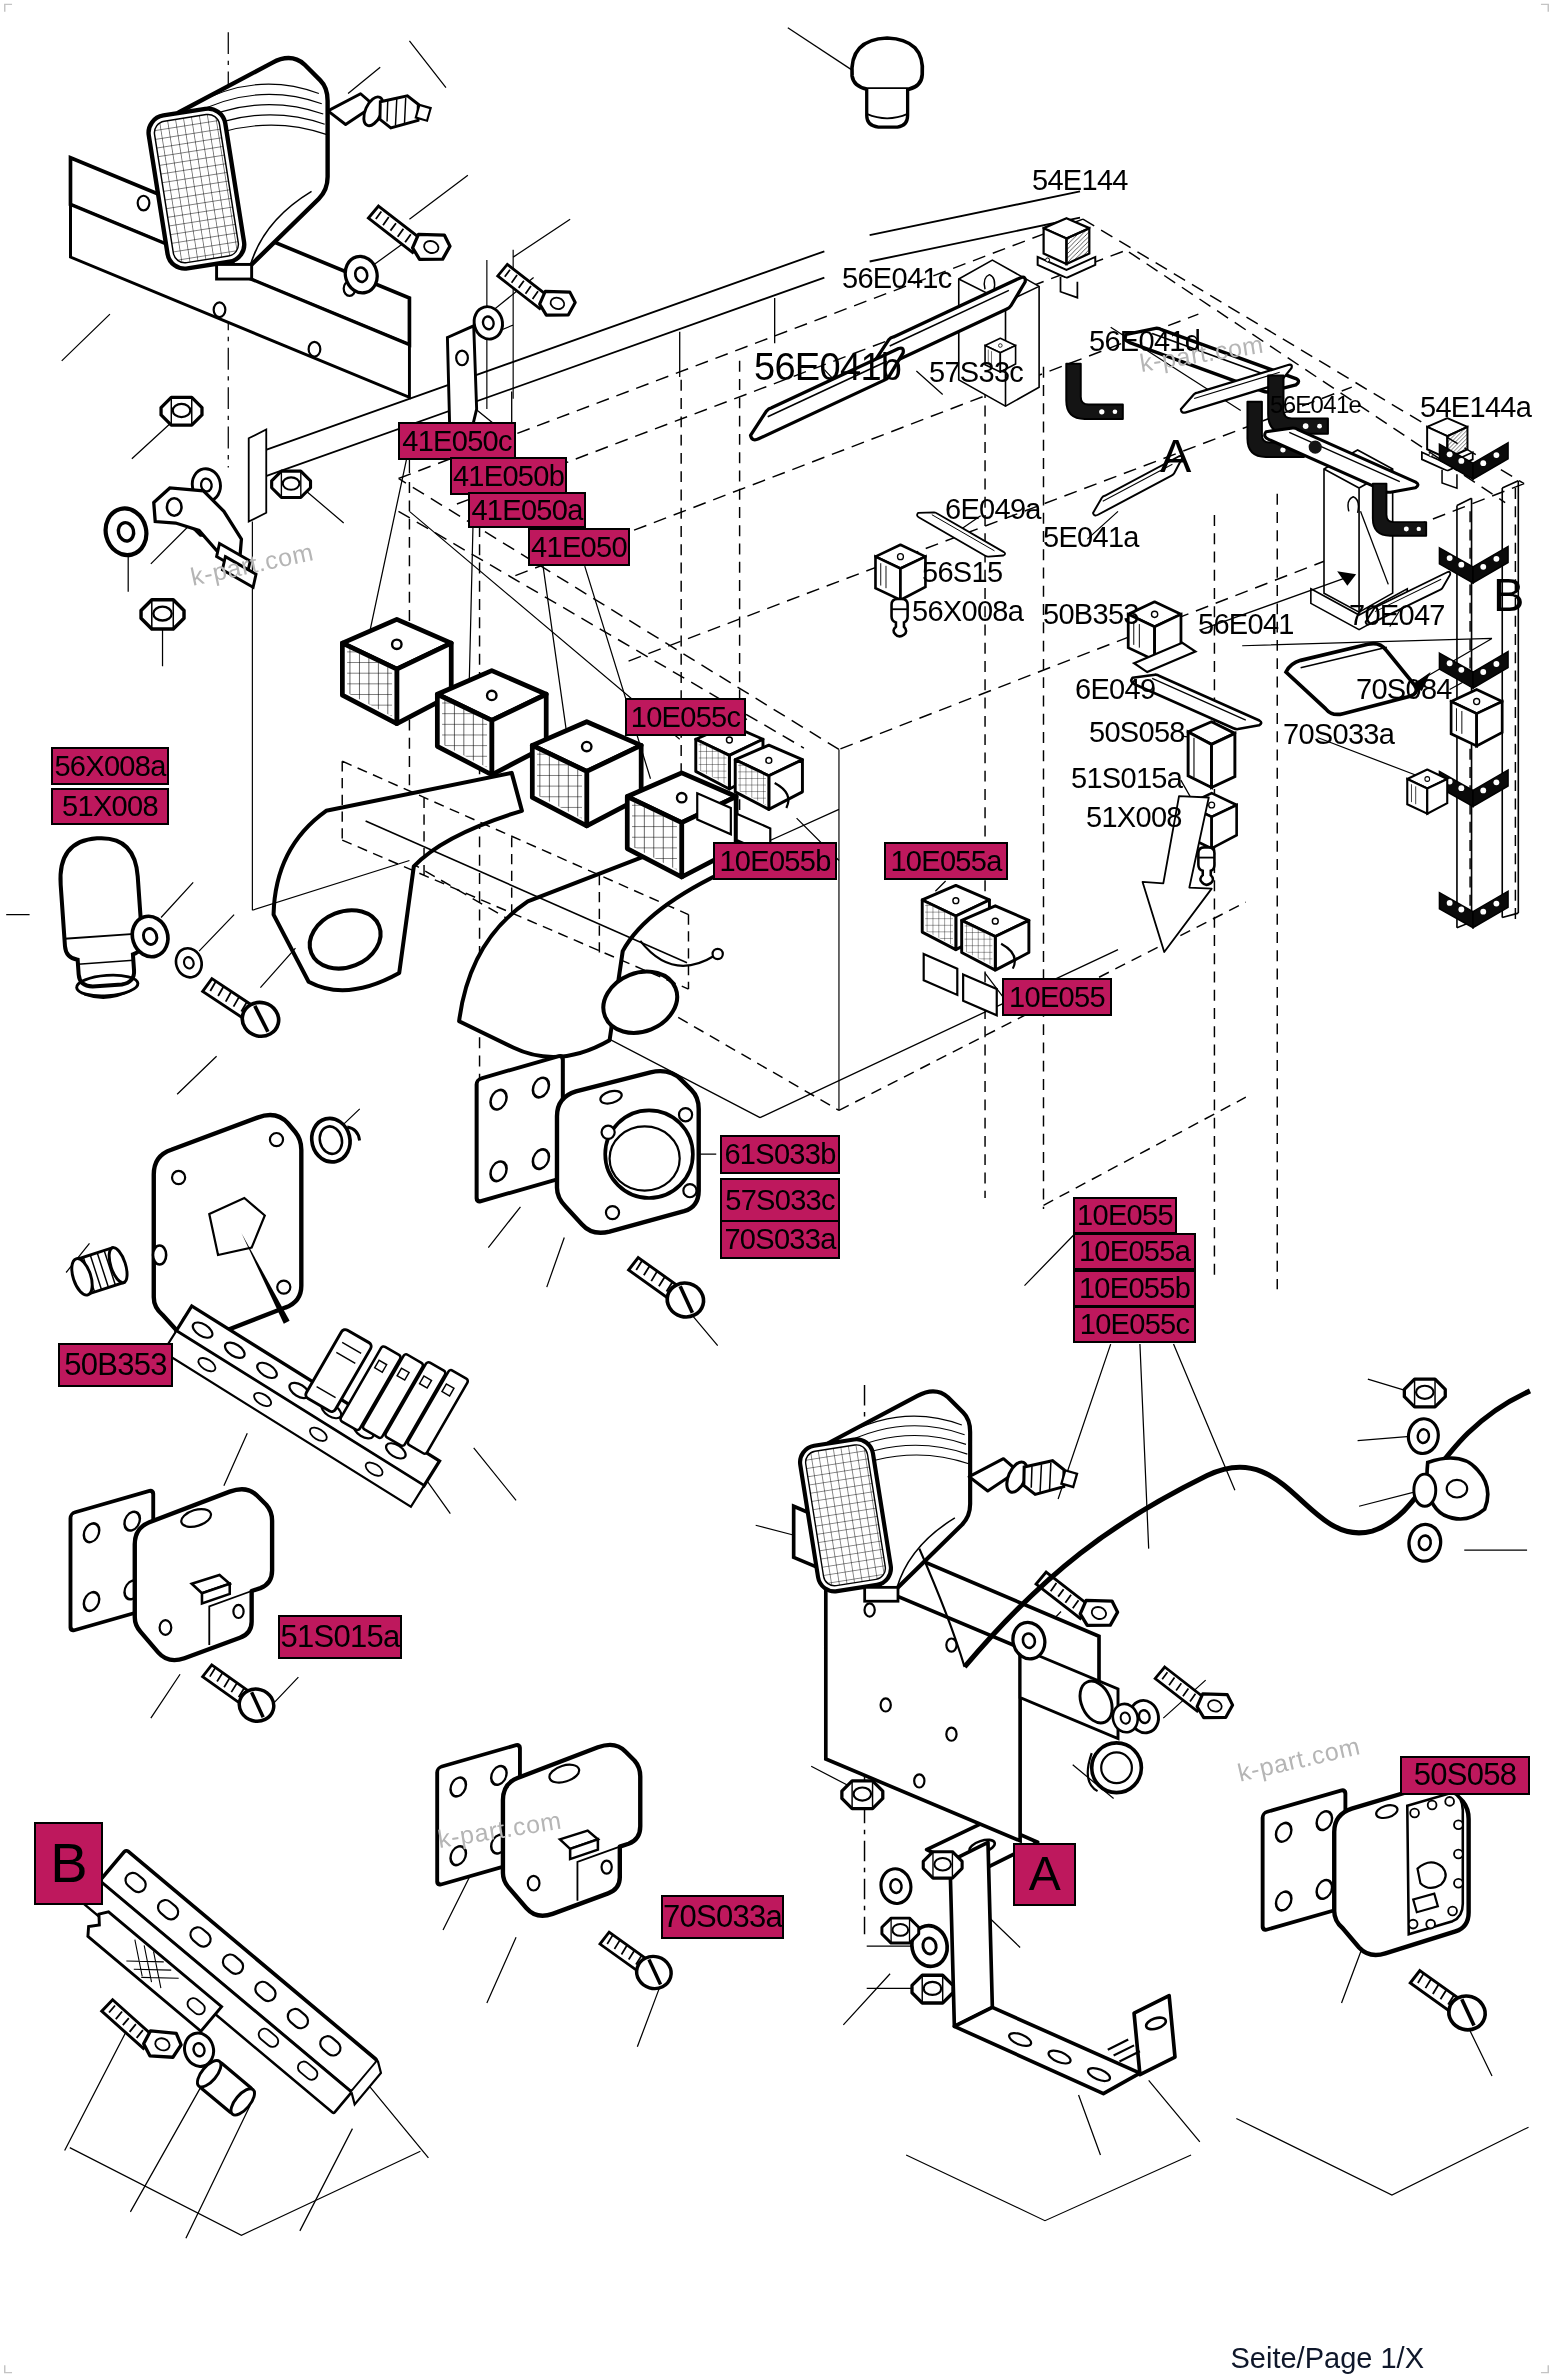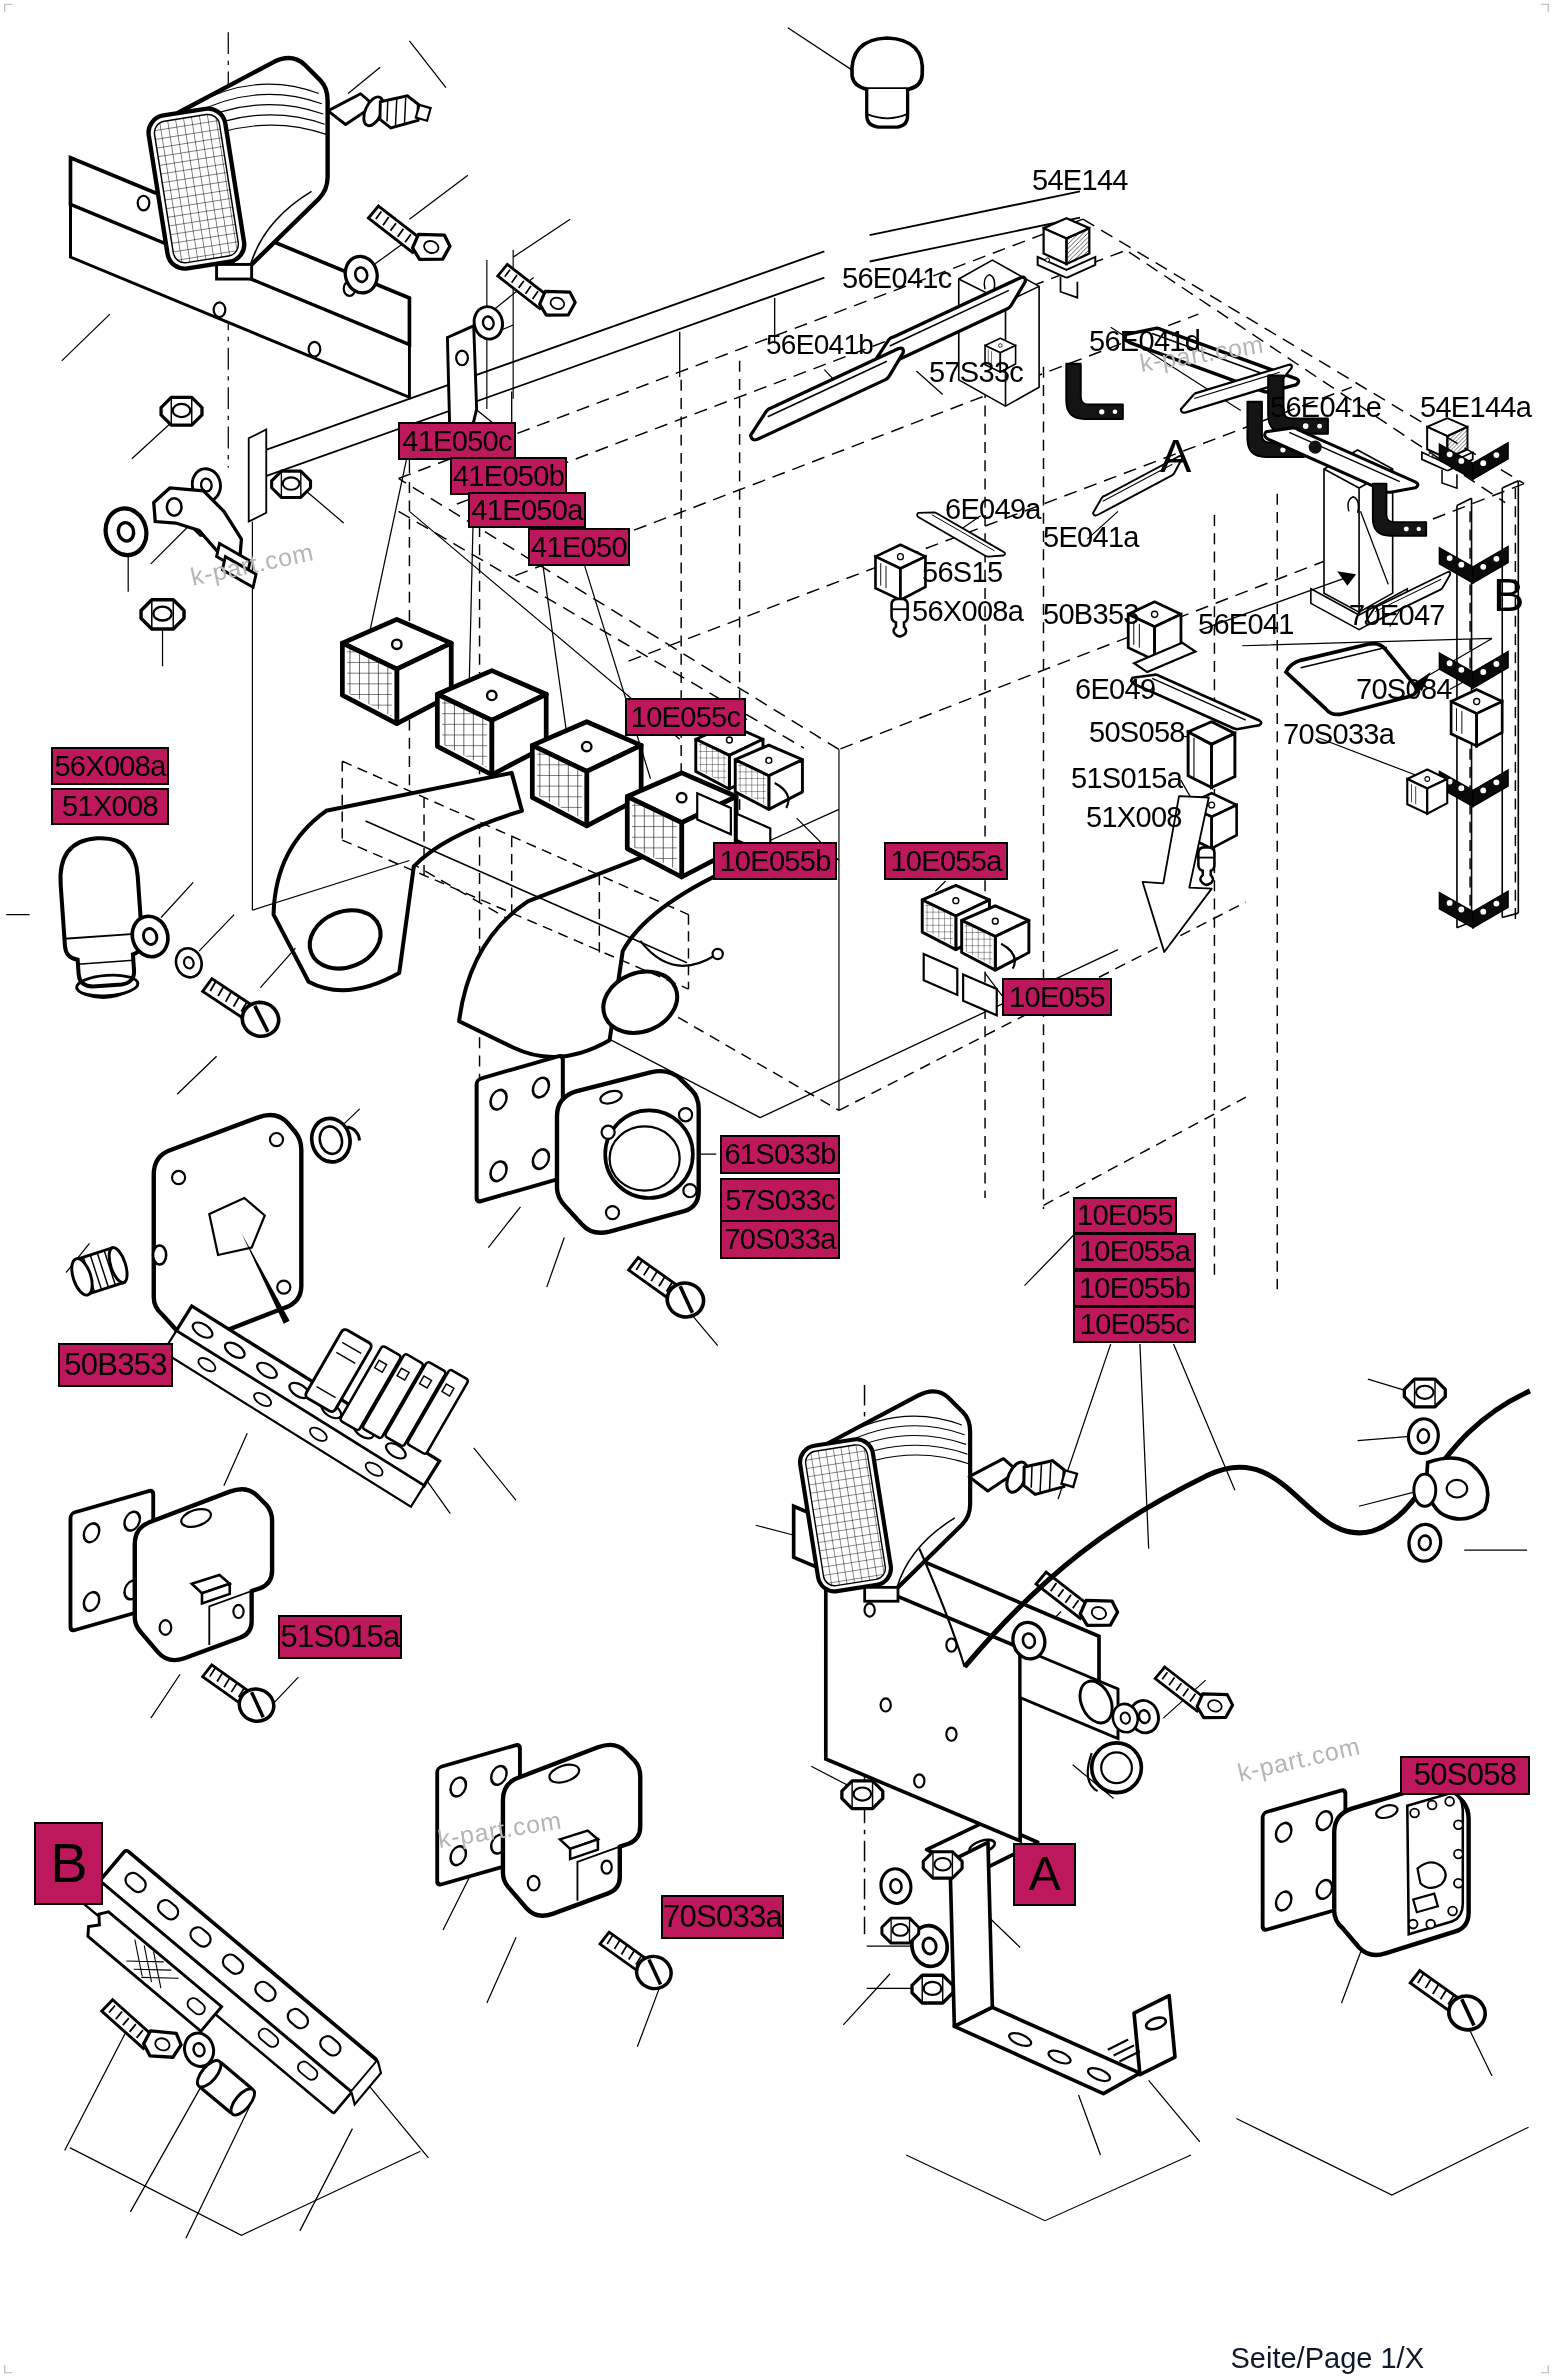--- a/index.html
+++ b/index.html
@@ -525,32 +525,32 @@
     <use href="#hexnut" transform="translate(1180,2456)"></use>
     <use href="#hexnut" transform="translate(1290,2552) scale(0.95)"></use>
     <use href="#washer" transform="translate(1226,2582) rotate(-10) scale(0.85)"></use>
     <use href="#hexnut" transform="translate(1232,2642) scale(0.9)"></use>
   </g>
 </svg>
 
 <div id="labels-layer">
       <div class="plabel" style="left: 1032px; top: 165px; font-size: 29px;">54E144</div>
       <div class="plabel" style="left: 842px; top: 263px; font-size: 29px;">56E041c</div>
-      <div class="plabel" style="left: 754px; top: 330px; font-size: 28px; margin-left: 12px;">56E041b</div>
+      <div class="plabel" style="left: 754px; top: 348px; font-size: 38px;">56E041b</div>
       <div class="plabel" style="left: 929px; top: 357px; font-size: 29px;">57S33c</div>
       <div class="plabel" style="left: 1089px; top: 326px; font-size: 29px;">56E041d</div>
       <div class="plabel" style="left: 1160px; top: 431px; font-size: 47px;">A</div>
       <div class="plabel" style="left: 945px; top: 494px; font-size: 29px;">6E049a</div>
       <div class="plabel" style="left: 1043px; top: 522px; font-size: 29px;">5E041a</div>
       <div class="plabel" style="left: 922px; top: 557px; font-size: 29px;">56S15</div>
       <div class="plabel" style="left: 912px; top: 596px; font-size: 29px;">56X008a</div>
       <div class="plabel" style="left: 1043px; top: 599px; font-size: 29px;">50B353</div>
       <div class="plabel" style="left: 1198px; top: 609px; font-size: 29px;">56E041</div>
       <div class="plabel" style="left: 1075px; top: 674px; font-size: 29px;">6E049</div>
-      <div class="plabel" style="left: 1270px; top: 392px; font-size: 29px;">56E041e</div>
+      <div class="plabel" style="left: 1270px; top: 392px; font-size: 24px;">56E041e</div>
       <div class="plabel" style="left: 1420px; top: 392px; font-size: 29px;">54E144a</div>
       <div class="plabel" style="left: 1349px; top: 600px; font-size: 29px;">70E047</div>
       <div class="plabel" style="left: 1493px; top: 570px; font-size: 47px;">B</div>
       <div class="plabel" style="left: 1356px; top: 674px; font-size: 29px;">70S084</div>
       <div class="plabel" style="left: 1283px; top: 719px; font-size: 29px;">70S033a</div>
       <div class="plabel" style="left: 1089px; top: 717px; font-size: 29px;">50S058</div>
       <div class="plabel" style="left: 1071px; top: 763px; font-size: 29px;">51S015a</div>
       <div class="plabel" style="left: 1086px; top: 802px; font-size: 29px;">51X008</div>
       <div class="plabel boxed" style="left: 398px; top: 422px; font-size: 29px; width: 118px; height: 38px;">41E050c</div>
       <div class="plabel boxed" style="left: 450px; top: 457px; font-size: 29px; width: 117px; height: 38px;">41E050b</div>

